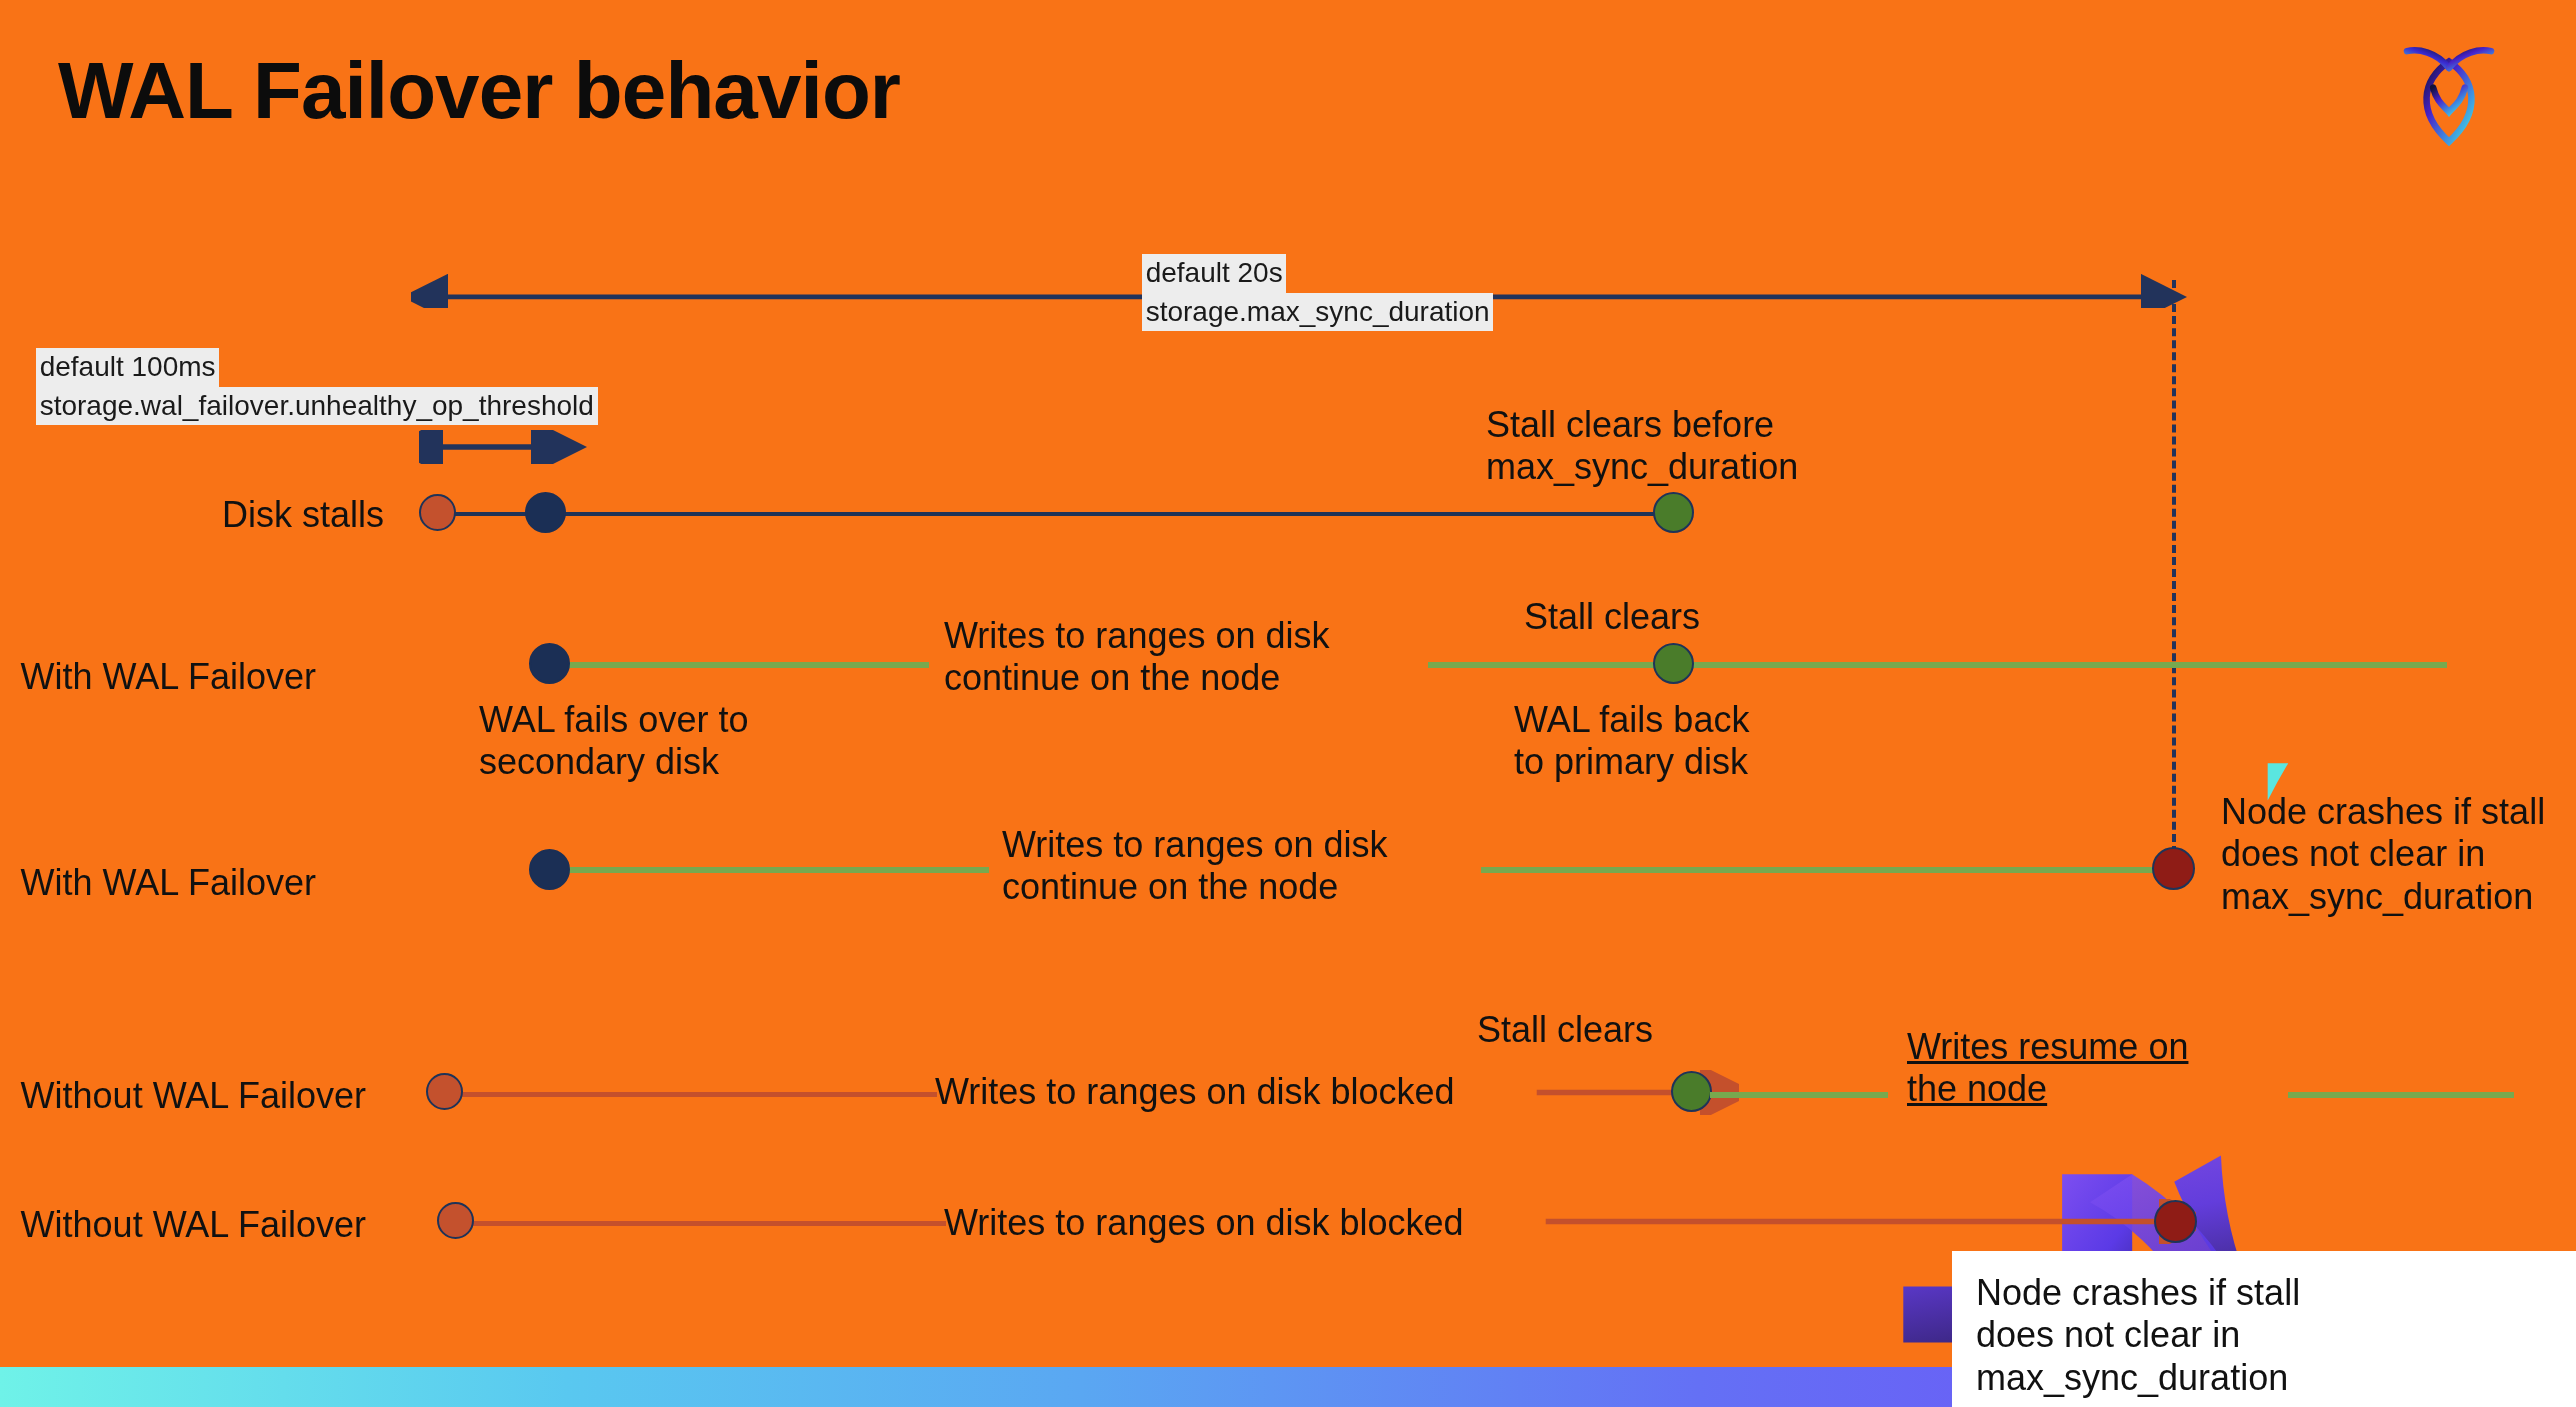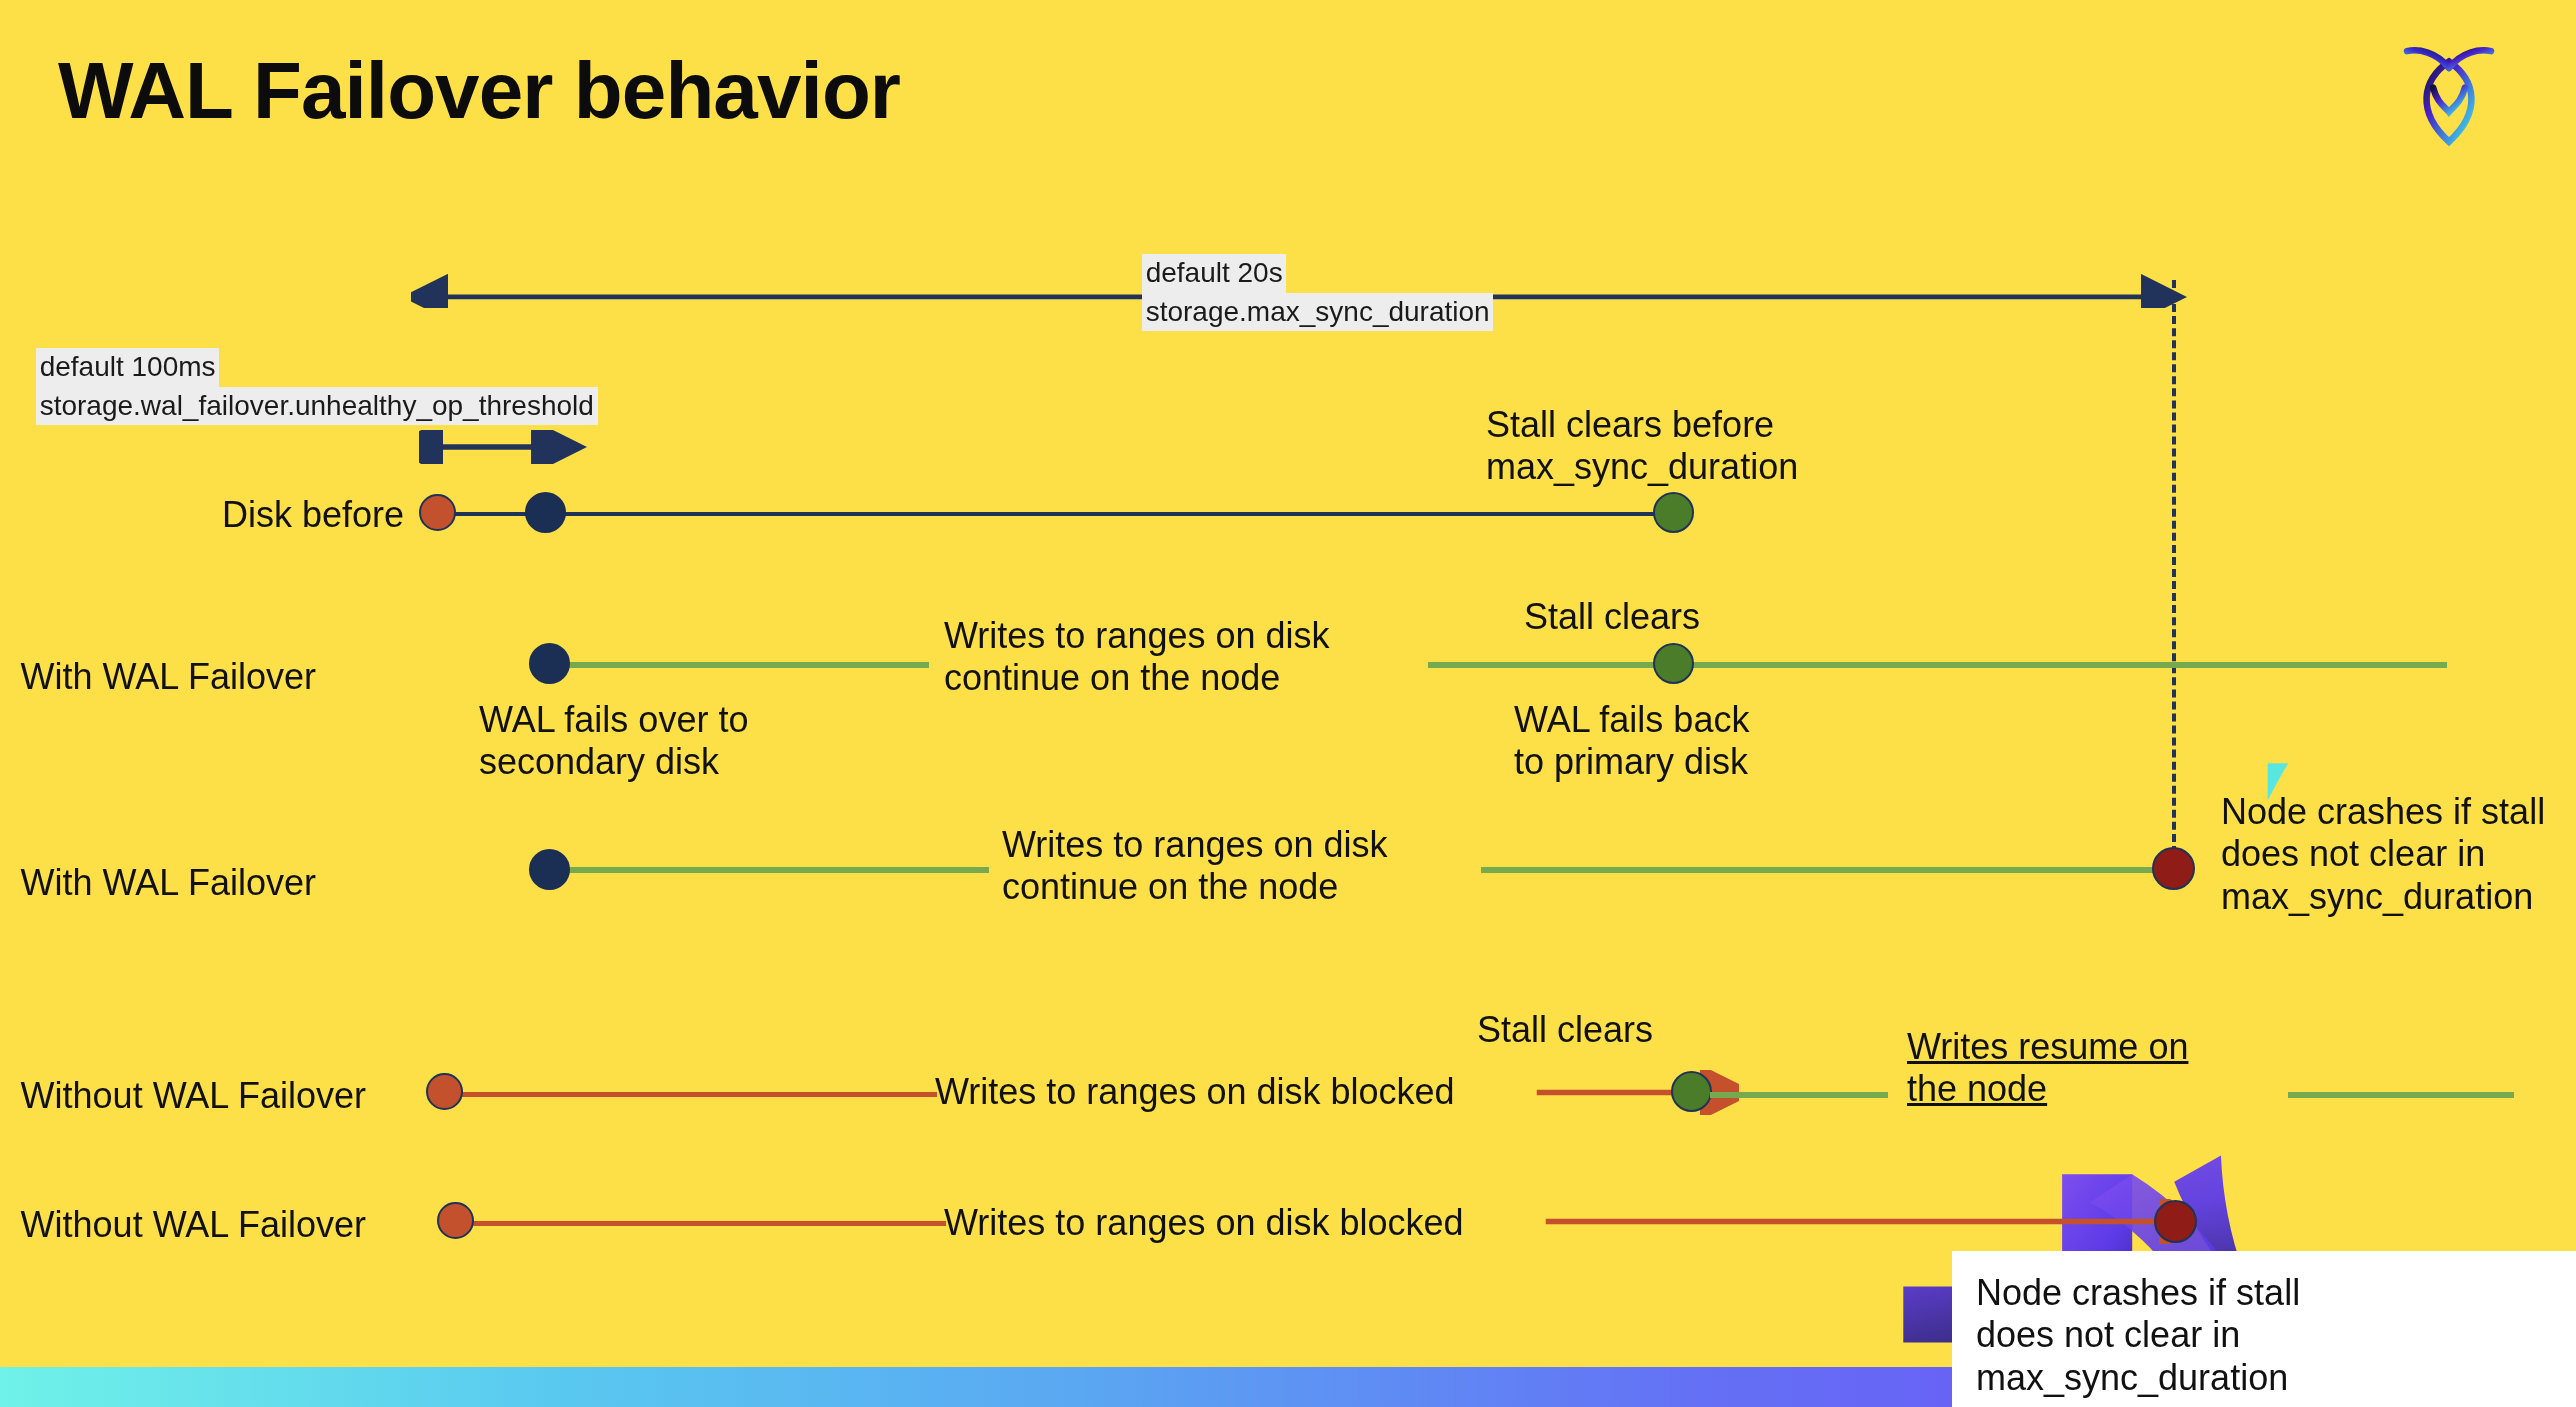--- a/index.html
+++ b/index.html
@@ -3,21 +3,21 @@
 <meta charset="utf-8">
 <style>
   html,body{margin:0;padding:0;}
   body{
     width:2576px;height:1408px;
     background:#ffffff;
     font-family:"Liberation Sans", sans-serif;
     overflow:hidden;
     position:relative;
   }
-  #slide{position:absolute;inset:0;overflow:hidden;background:#fde047;}
+  #slide{position:absolute;inset:0;overflow:hidden;background:#f97316;}
 
   
   .deco-wrap{position:absolute;right:0;bottom:0;width:953px;height:645px;overflow:hidden;pointer-events:none;}
   .deco-wrap svg{position:absolute;right:0;bottom:0;}
 
   
   .bottom-bar{
     position:absolute;left:0;bottom:0;width:2576px;height:41px;
     background:linear-gradient(90deg,#6ff2e8 0%,#59c8f0 22%,#5aa7f2 42%,#6470f5 66%,#6a5cf6 82%,#7b4ff2 100%);
   }
@@ -177,21 +177,21 @@
     <div class="code-line">default 100ms</div><br>
     <div class="code-line">storage.wal_failover.unhealthy_op_threshold</div>
   </div>
 
   <svg style="position:absolute;left:419px;top:430px;width:168px;height:34px;" viewBox="0 0 180 36" width="168" height="34">
     <line x1="14" y1="18" x2="132" y2="18" stroke="#22335b" stroke-width="6" marker-start="url(#arrL)" marker-end="url(#arrR)"></line>
   </svg>
 
   <div class="vdash" style="left:2172px;top:280px;height:598px;"></div>
 
-  <div class="rowlabel" style="left:222px;top:494px;">Disk before</div>
+  <div class="rowlabel" style="left:222px;top:494px;">Disk stalls</div>
   <div class="seg navy" style="left:437px;top:512px;width:1243px;border-top-width:4.7px;"></div>
   <div class="dot orange" style="left:419px;top:494px;width:37px;height:37px;"></div>
   <div class="dot navy" style="left:525px;top:492px;width:41px;height:41px;"></div>
   <div class="dot green" style="left:1653px;top:492px;width:41px;height:41px;"></div>
   <div class="txt c" style="left:1486px;top:404px;width:374px;">Stall clears before
 max_sync_duration</div>
 
   <div class="rowlabel" style="left:20.6px;top:656px;">With WAL Failover</div>
   <div class="seg green" style="left:550px;top:662px;width:379px;border-top-width:6.5px;"></div>
   <div class="seg green" style="left:1428px;top:662px;width:1019px;border-top-width:6.5px;"></div>

